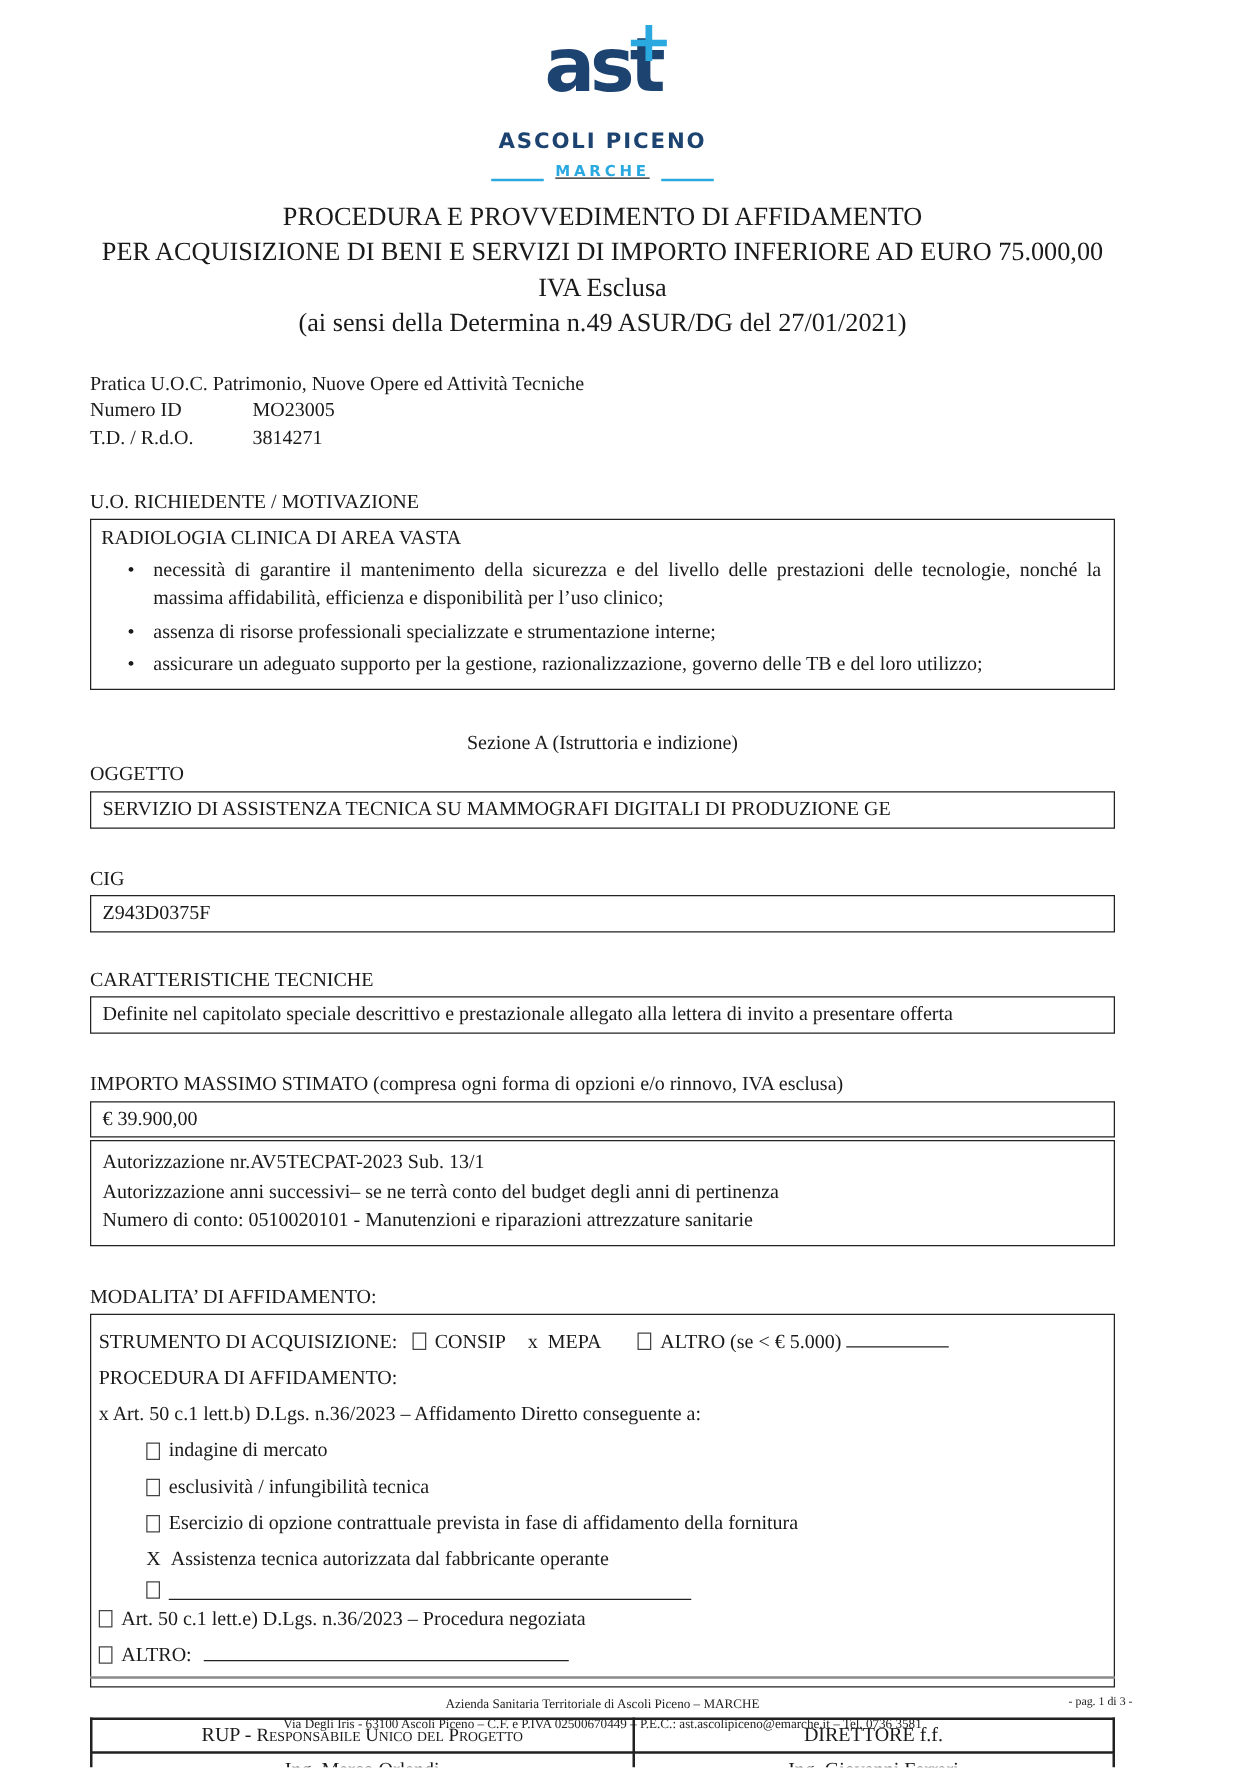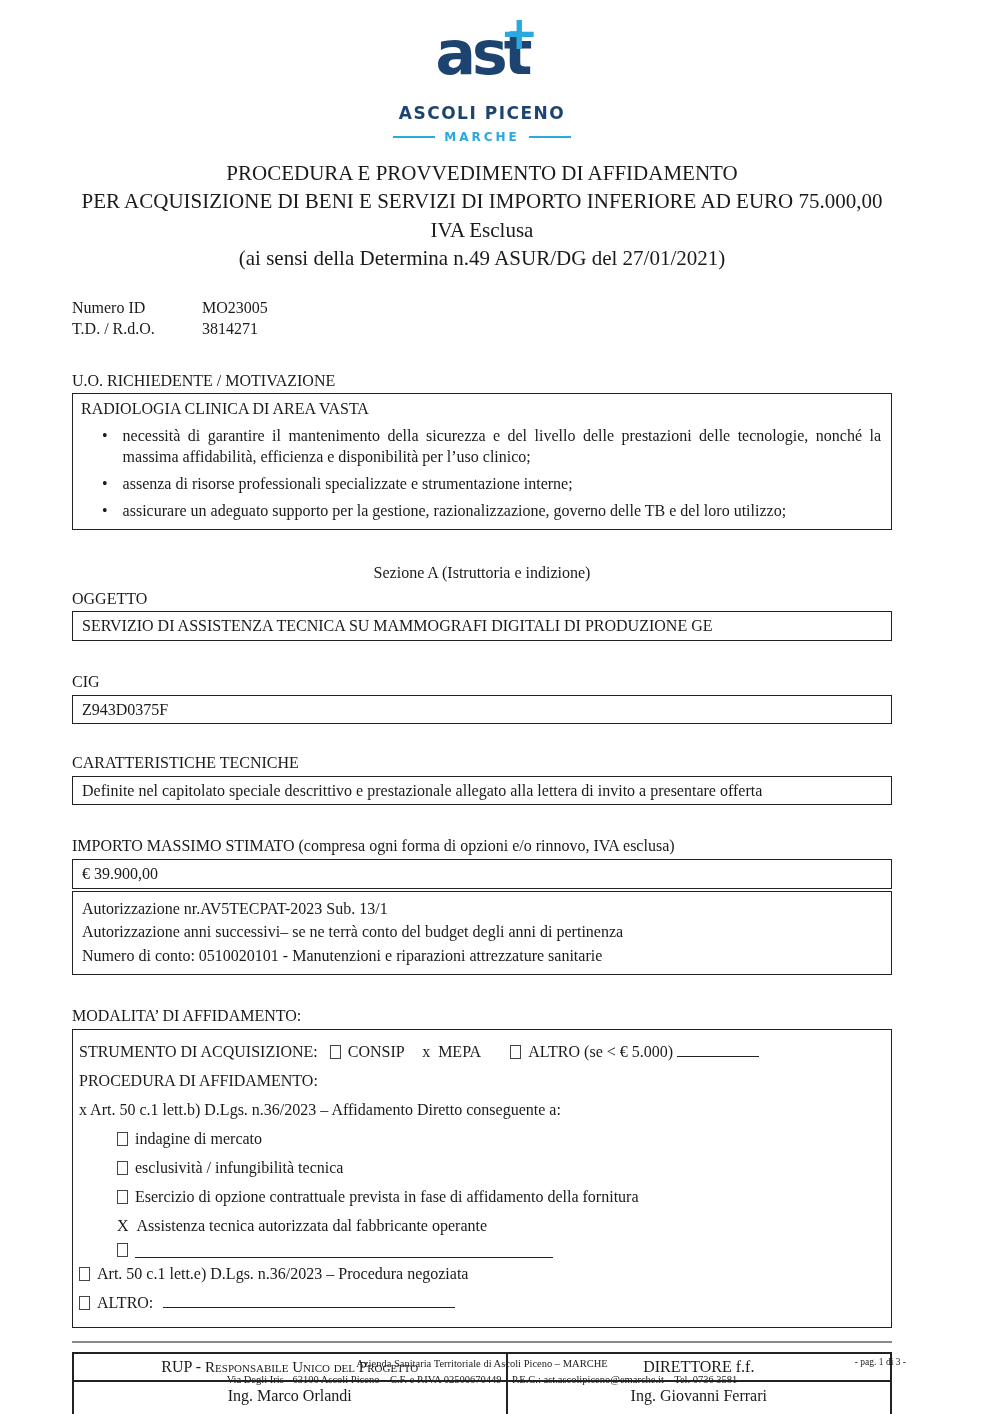--- a/index.html
+++ b/index.html
@@ -26,21 +26,21 @@
   .logo-plus{
     position:absolute;top:-16px;right:-10px;
     font-family:"DejaVu Sans",sans-serif;font-weight:bold;
     font-size:46px;color:var(--lightblue);line-height:1;
   }
   .logo-city{
     font-family:"DejaVu Sans","Liberation Sans",sans-serif;font-weight:bold;
     font-size:17px;letter-spacing:1.5px;color:var(--navy);margin-top:22px;
   }
   .logo-region{
-    display:flex;align-items:center;justify-content:center;gap:9px;margin-top:4px;
+    display:flex;align-items:flex-end;justify-content:center;gap:9px;margin-top:4px;text-decoration:underline;
   }
   .logo-region .dash{width:42px;height:2px;background:var(--lightblue);}
   .logo-region .txt{
     font-family:"DejaVu Sans","Liberation Sans",sans-serif;
     font-size:12px;letter-spacing:3px;color:var(--lightblue);font-weight:bold;
   }
 
   
   .doc-title{text-align:center;margin-top:14px;font-size:21px;line-height:1.35;}
 
@@ -116,20 +116,23 @@
     </div>
   </div>
 
   <div class="doc-title">
     <div>PROCEDURA E PROVVEDIMENTO DI AFFIDAMENTO</div>
     <div>PER ACQUISIZIONE DI BENI E SERVIZI DI IMPORTO INFERIORE AD EURO 75.000,00 IVA Esclusa</div>
     <div>(ai sensi della Determina n.49 ASUR/DG del 27/01/2021)</div>
   </div>
 
   <div class="pratica">
+    <div class="row">
+      <span>Pratica U.O.C. Patrimonio, Nuove Opere ed Attività Tecniche</span>
+    </div>
     <div class="row">
       <span class="lab">Numero ID</span>
       <span>MO23005</span>
     </div>
     <div class="row">
       <span class="lab">T.D. / R.d.O.</span>
       <span>3814271</span>
     </div>
   </div>
 

